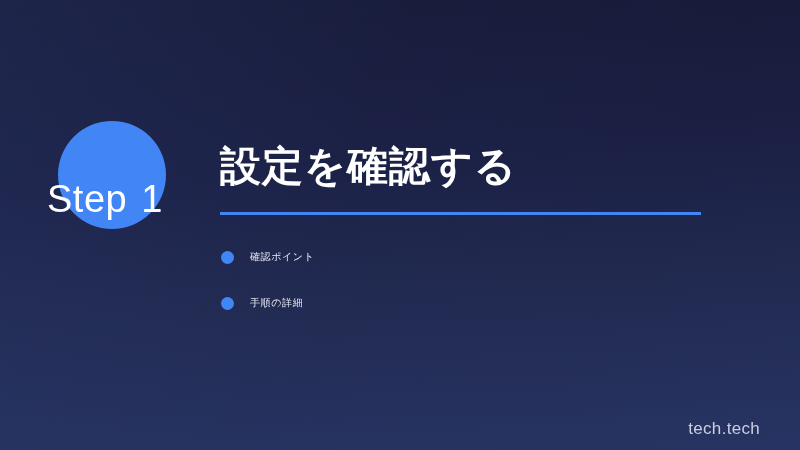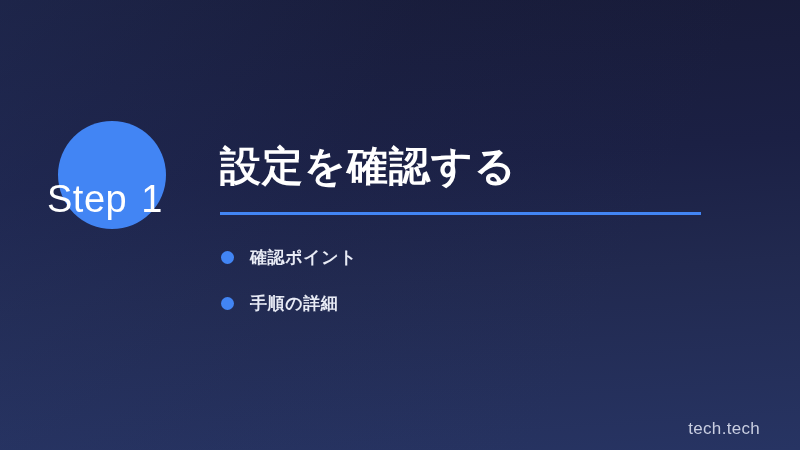--- a/index.html
+++ b/index.html
@@ -112,22 +112,22 @@
     flex: 0 0 auto;
     width: 13px;
     height: 13px;
     border-radius: 50%;
     background: #4285f4;
     margin-right: 16px;
   }
 
   .bullet-text {
     color: #e8ebf5;
-    font-size: 17px;
-    font-weight: 700;
+    font-size: 10px;
+    font-weight: 400;
     letter-spacing: 0.6px;
     line-height: 1;
   }
 
   
   .footer-brand {
     position: absolute;
     right: 40px;
     bottom: 13px;
     color: #c9cee1;

